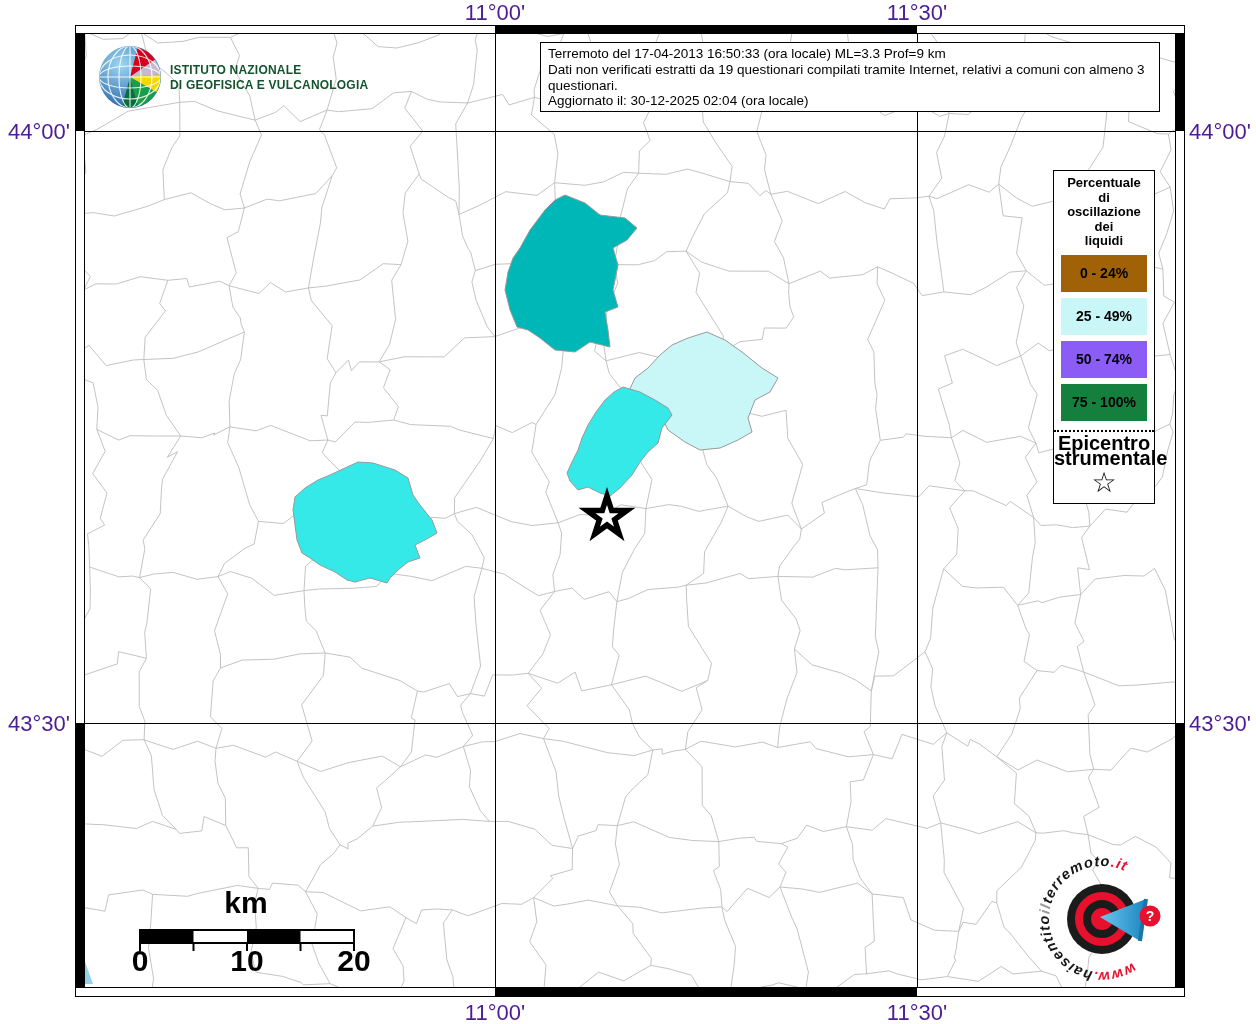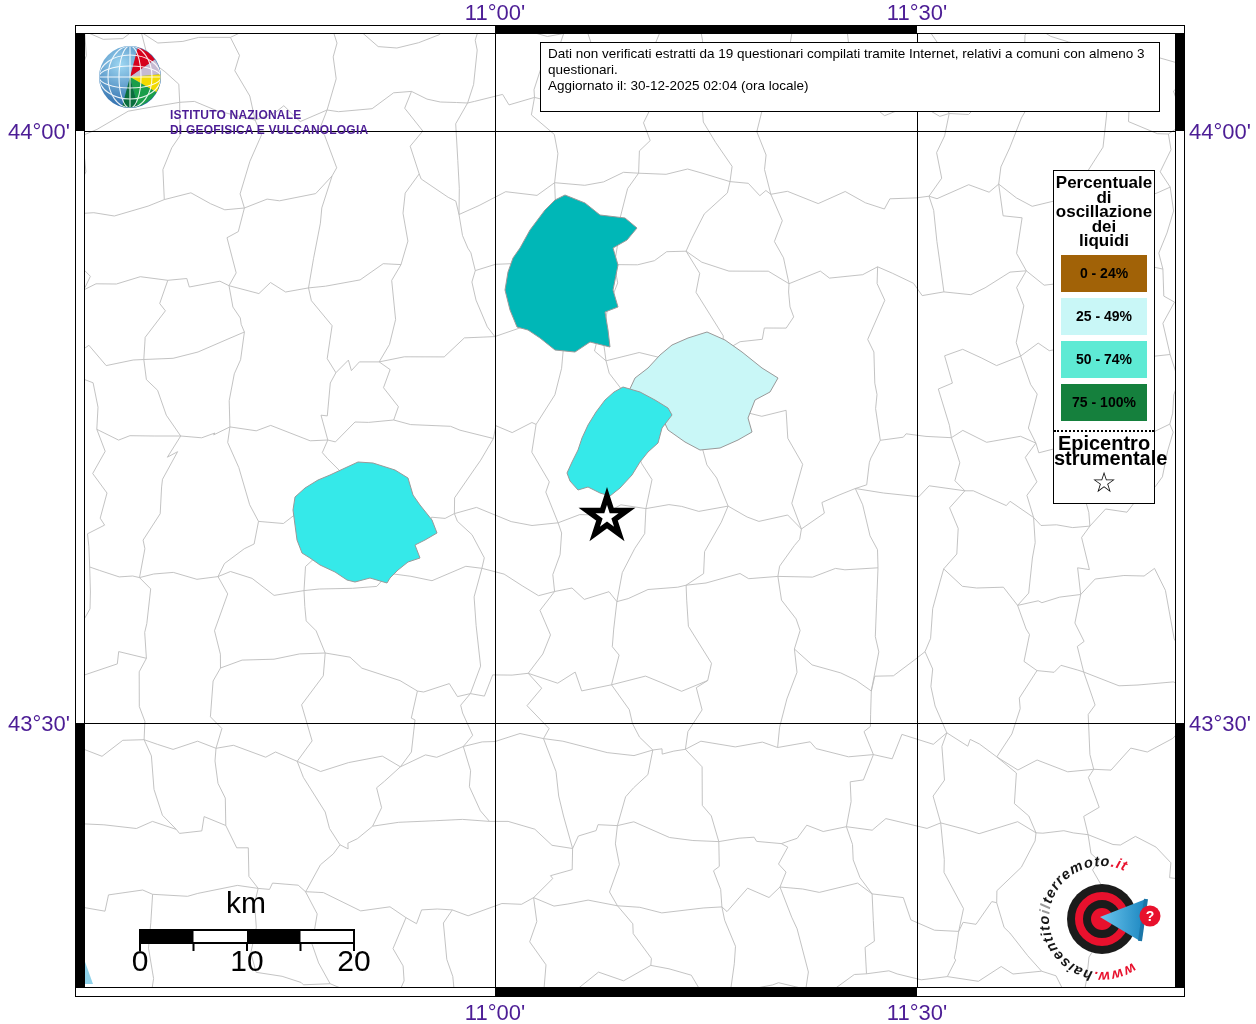--- a/index.html
+++ b/index.html
@@ -9,29 +9,29 @@
   .coord-label{position:absolute;font-size:22px;color:#4c1d95;white-space:nowrap;}
   .coord-left{width:70px;text-align:right;}
   .coord-right{width:80px;text-align:left;}
   .coord-top,.coord-bottom{width:110px;text-align:center;}
   .info-box{position:absolute;left:540px;top:42px;width:620px;height:70px;
             box-sizing:border-box;border:1.5px solid #000;background:#fff;
             padding:3px 7px;font-size:13.5px;line-height:15.8px;color:#000;}
   .legend-box{position:absolute;left:1053px;top:170px;width:102px;height:334px;
               box-sizing:border-box;border:1.5px solid #000;background:#fff;
               text-align:center;color:#000;}
-  .legend-title{font-size:17px;font-weight:bold;line-height:14.5px;margin-top:5px;}
+  .legend-title{font-size:13px;font-weight:bold;line-height:14.5px;margin-top:5px;}
   .legend-swatch{width:86px;height:37px;margin:6px auto 0 auto;display:flex;
                  align-items:center;justify-content:center;font-size:14px;font-weight:bold;}
   .legend-divider{border-top:2px dotted #000;margin:9px 0 4px 0;height:0;}
   .legend-epi{font-size:20px;font-weight:bold;line-height:15px;}
   .legend-star{font-size:28px;line-height:28px;margin-top:3px;}
   .ingv-text{position:absolute;left:170px;top:63px;font-size:12px;font-weight:bold;
-             color:#4c1d95;line-height:15px;letter-spacing:0.2px;white-space:nowrap;margin-top:45px;}
-  .sb-label{position:absolute;font-size:30px;color:#000;width:110px;text-align:center;}
+             color:#14532d;line-height:15px;letter-spacing:0.2px;white-space:nowrap;}
+  .sb-label{position:absolute;font-size:30px;color:#000;width:110px;text-align:center;font-weight:bold;}
 </style>
 </head>
 <body>
 
 <div class="canvas">
 
   <svg class="layer" style="left:84px;top:33px;" width="1092" height="955" viewBox="0 0 1092 955">
     <defs>
       <clipPath id="mapclip">
           <rect x="0" y="0" width="1092" height="955"></rect>
@@ -128,39 +128,40 @@
       <rect x="1176" y="723" width="9" height="265"></rect>
     </g>
   </svg>
 
   <div class="ingv-text">
     <div>ISTITUTO NAZIONALE</div>
     <div>DI GEOFISICA E VULCANOLOGIA</div>
   </div>
 
   <div class="info-box">
+    <div>Terremoto del 17-04-2013 16:50:33 (ora locale) ML=3.3 Prof=9 km</div>
     <div>Dati non verificati estratti da 19 questionari compilati tramite Internet, relativi a comuni con almeno 3 questionari.</div>
     <div>Aggiornato il: 30-12-2025 02:04 (ora locale)</div>
   </div>
 
   <div class="legend-box">
     <div class="legend-title">
       <div>Percentuale</div>
       <div>di</div>
       <div>oscillazione</div>
       <div>dei</div>
       <div>liquidi</div>
     </div>
     <div class="legend-swatch" style="background-color: #a16207;">
         <span>0 - 24%</span>
       </div>
     <div class="legend-swatch" style="background-color: rgb(201, 247, 247);">
         <span>25 - 49%</span>
       </div>
-    <div class="legend-swatch" style="background-color: #5eead4; align-items: center;">
+    <div class="legend-swatch" style="background-color: #8b5cf6; align-items: center;">
         <span>50 - 74%</span>
       </div>
     <div class="legend-swatch" style="background-color: #15803d;">
         <span>75 - 100%</span>
       </div>
     <div class="legend-divider"></div>
     <div class="legend-epi">
       <div>Epicentro</div>
       <div>strumentale</div>
     </div>

